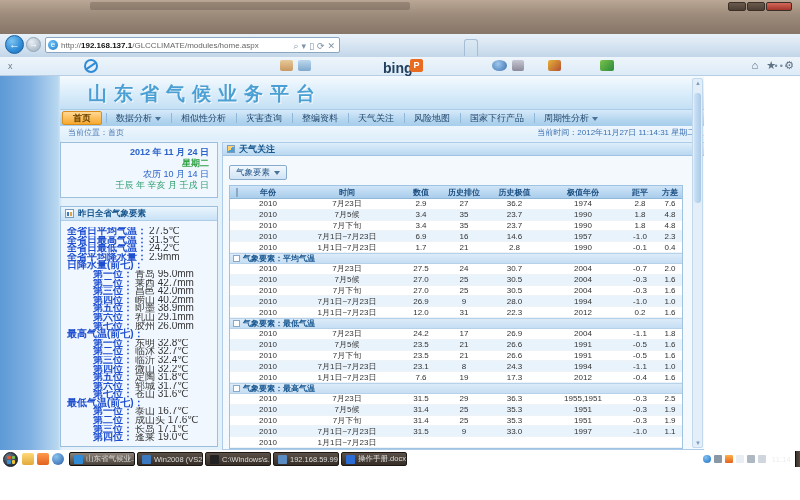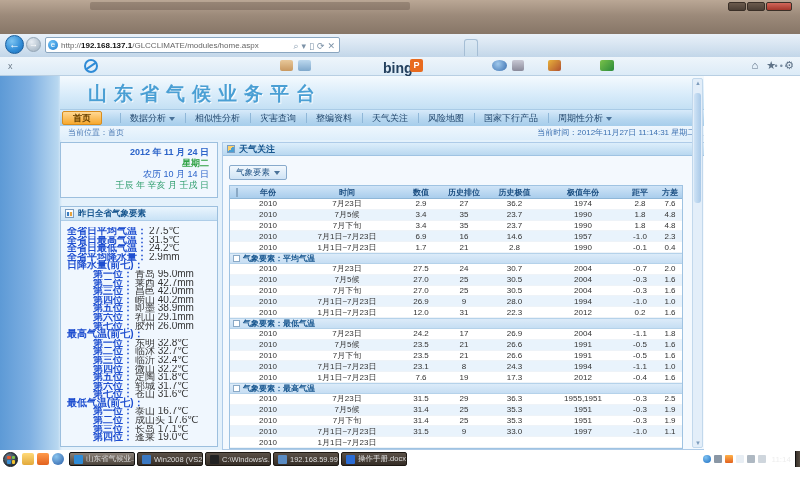--- a/index.html
+++ b/index.html
@@ -55,21 +55,21 @@
 .banner{position:absolute;left:60px;top:0;width:726px;height:34px;
  background:linear-gradient(180deg,#f4fafe 0%,#d9ecfa 55%,#c4e0f4 100%);border-bottom:1px solid #a9cbe6}
 .site-title{position:absolute;left:28px;top:5px;font-size:19px;font-weight:bold;color:#4a9fd4;letter-spacing:7px;text-shadow:1px 1px 1px #fff}
 .welcome{position:absolute;right:0;top:13px;width:220px;height:15px;background:linear-gradient(180deg,#3fc0ec,#14a3dd);
  clip-path:polygon(14px 0,100% 0,100% 100%,0 100%);color:#fff;font-size:8.5px;line-height:15px;text-align:center}
 .welcome .u{color:#ff7b2e;font-weight:bold}
 .mainnav{position:absolute;left:60px;top:34px;width:726px;height:16px;
  background:linear-gradient(180deg,#d7eafa,#b5d6ef 60%,#a6cdeb);display:flex;align-items:center;font-size:9px;color:#23486e}
 .mainnav .item{padding:0 10px;height:16px;line-height:16px;position:relative;white-space:nowrap}
 .mainnav .item:not(:first-child)::before{content:"";position:absolute;left:0;top:3px;height:10px;border-left:1px solid #8fb7d8}
-.mainnav .item.active{background:linear-gradient(180deg,#ffd894,#f7a82d);border:1px solid #d98d1d;border-radius:2px;height:14px;line-height:12px;margin:0 18px 0 2px;color:#6b4300;font-weight:bold}
+.mainnav .item.active{background:linear-gradient(180deg,#ffd894,#f7a82d);border:1px solid #d98d1d;border-radius:2px;height:14px;line-height:12px;margin:0 4px 0 2px;color:#6b4300;font-weight:bold}
 .mainnav .item.active::before{display:none}
 .mainnav .caret{display:inline-block;margin-left:3px;width:0;height:0;border-left:3px solid transparent;border-right:3px solid transparent;border-top:4px solid #4a7299;vertical-align:middle}
 .crumbrow{position:absolute;left:60px;top:50px;width:726px;height:14px;background:linear-gradient(180deg,#eef6fd,#ddeefb);
  font-size:8px;color:#4a7ab5;line-height:14px}
 .crumbrow .left{position:absolute;left:8px}
 .crumbrow .right{position:absolute;right:8px;color:#3a6fb0}
 .crumbrow .right span{}
 
 
 .sidebar{position:absolute;left:60px;top:66px;width:158px;height:308px}

